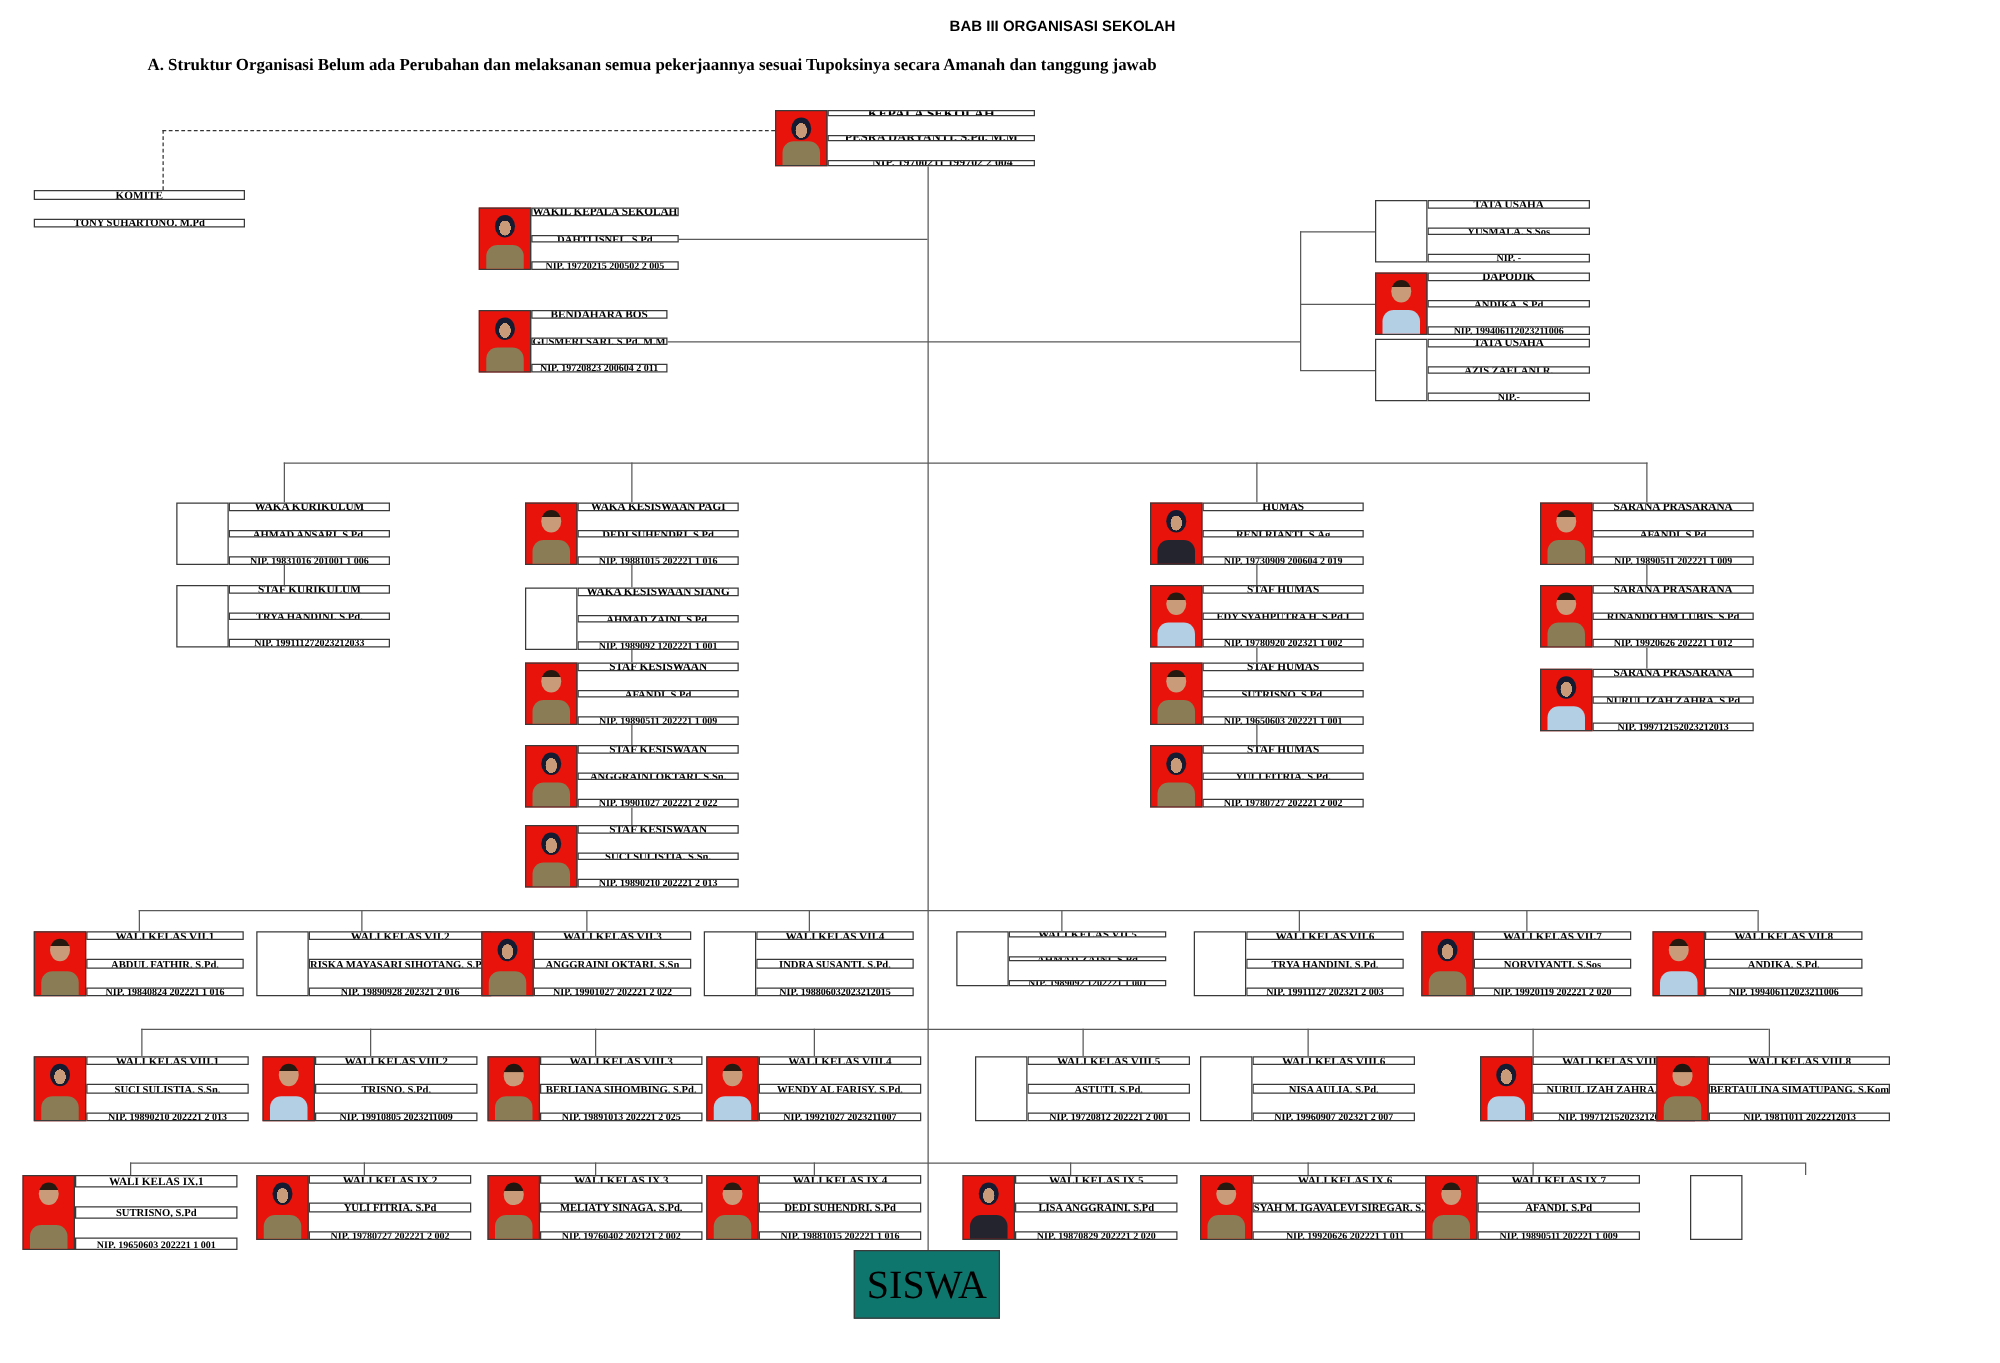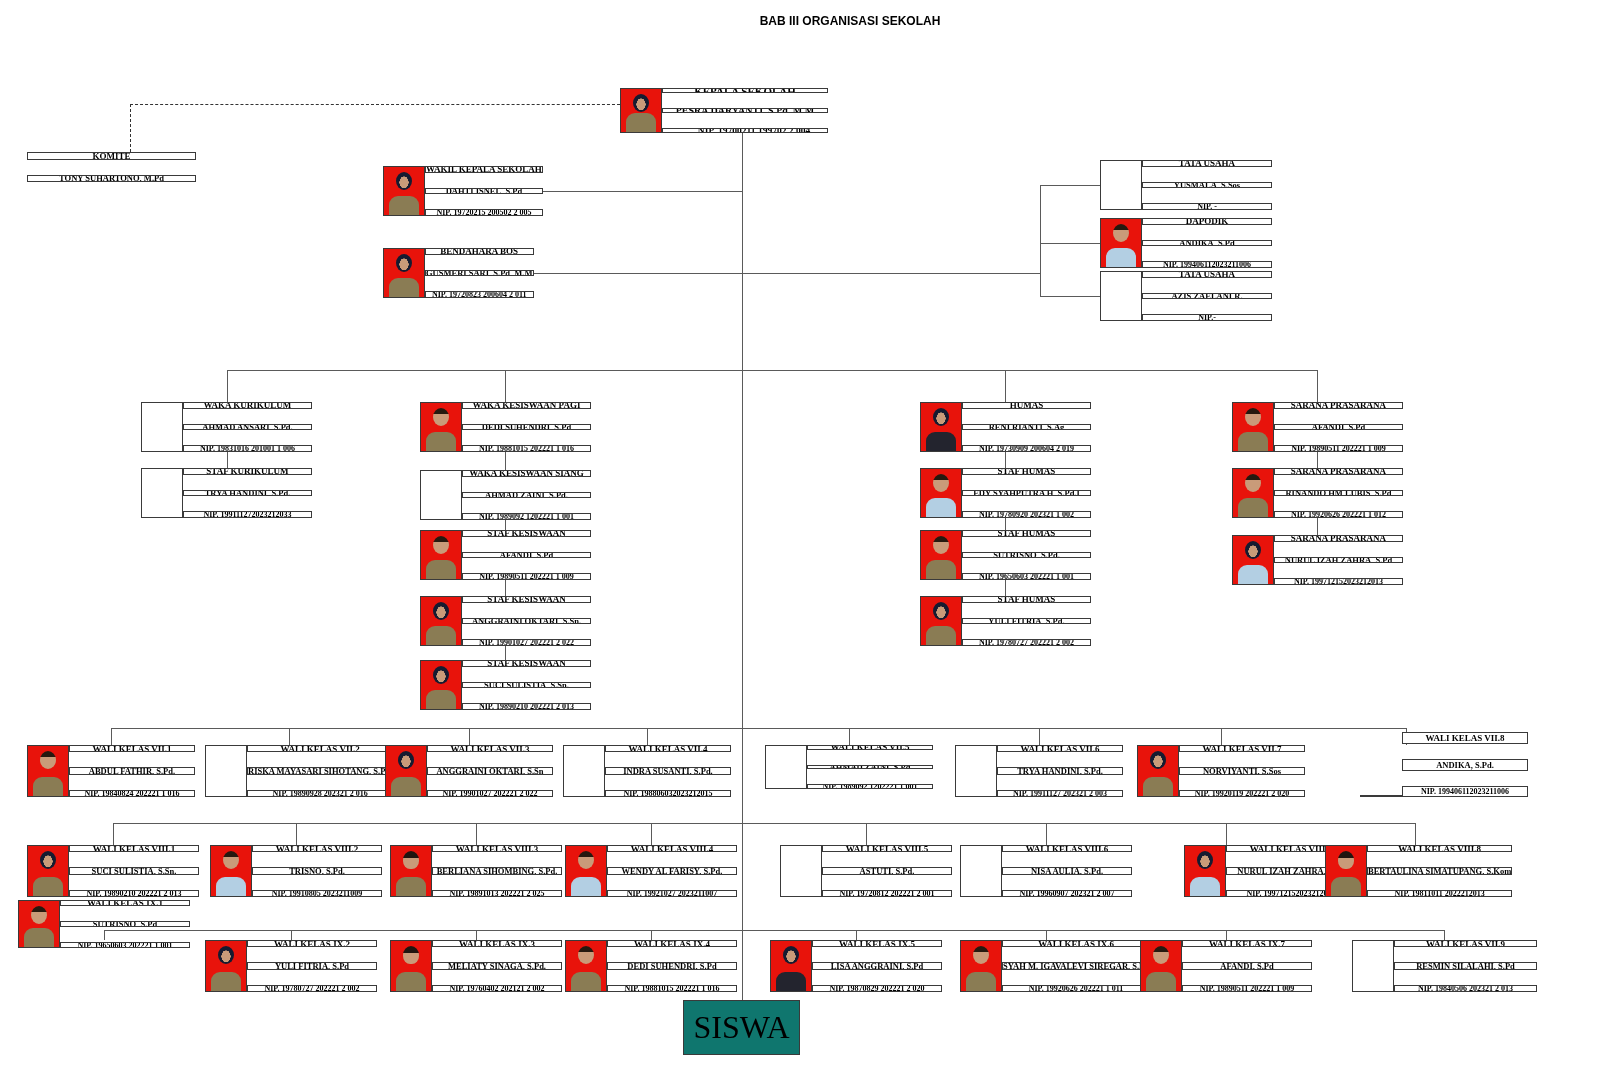--- a/index.html
+++ b/index.html
@@ -34,20 +34,21 @@
   .card.lg .row.r-nip{font-size:9.5px;padding-left:18px;}
   .siswa{position:absolute;left:683px;top:1000px;width:115px;height:53px;border:1.5px solid #3a3a3a;
          background:#0f766e;display:flex;align-items:center;justify-content:center;font-size:32px;
          font-family:"Liberation Serif", serif;color:#000;}
 </style>
 </head>
 <body>
 
 <div class="canvas">
   <div class="page-title">BAB III ORGANISASI SEKOLAH</div>
+  <div class="page-subtitle">A.  Struktur Organisasi Belum ada Perubahan dan melaksanan semua pekerjaannya sesuai Tupoksinya secara Amanah dan tanggung jawab</div>
   <div id="org-layer">
       <div class="line h dashed" style="left: 130px; top: 104px; width: 490px;"></div>
       <div class="line v dashed" style="left: 130px; top: 104px; height: 48px;"></div>
       <div class="line v" style="left: 742px; top: 133px; height: 867px;"></div>
       <div class="line h" style="left: 530px; top: 191px; width: 212px;"></div>
       <div class="line h" style="left: 530px; top: 273px; width: 510px;"></div>
       <div class="line v" style="left: 1040px; top: 185px; height: 111px;"></div>
       <div class="line h" style="left: 1040px; top: 185px; width: 60px;"></div>
       <div class="line h" style="left: 1040px; top: 243px; width: 60px;"></div>
       <div class="line h" style="left: 1040px; top: 296px; width: 60px;"></div>
@@ -362,21 +363,21 @@
         <div class="photo">
           <div class="head head-hijab"></div>
           <div class="body body-khaki"></div>
         </div>
         <div class="rows">
           <div class="row r-title">WALI KELAS VII.7</div>
           <div class="row r-name">NORVIYANTI, S.Sos</div>
           <div class="row r-nip">NIP. 19920119 202221 2 020</div>
         </div>
       </div>
-      <div class="card" style="left: 1360px; top: 745px; width: 168px; height: 52px; align-items: flex-end;">
+      <div class="card" style="left: 1322px; top: 745px; width: 168px; height: 52px;">
         <div class="photo">
           <div class="head head-male"></div>
           <div class="body body-blue"></div>
         </div>
         <div class="rows">
           <div class="row r-title">WALI KELAS VII.8</div>
           <div class="row r-name">ANDIKA, S.Pd.</div>
           <div class="row r-nip">NIP. 199406112023211006</div>
         </div>
       </div>
@@ -455,21 +456,21 @@
         <div class="photo">
           <div class="head head-hair"></div>
           <div class="body body-khaki"></div>
         </div>
         <div class="rows">
           <div class="row r-title">WALI KELAS VIII.8</div>
           <div class="row r-name">BERTAULINA SIMATUPANG, S.Kom</div>
           <div class="row r-nip">NIP. 19811011 2022212013</div>
         </div>
       </div>
-      <div class="card" style="left: 18px; top: 900px; width: 172px; height: 48px;">
+      <div class="card" style="left: 18px; top: 940px; width: 172px; height: 60px;">
         <div class="photo">
           <div class="head head-male"></div>
           <div class="body body-khaki"></div>
         </div>
         <div class="rows">
           <div class="row r-title">WALI KELAS IX.1</div>
           <div class="row r-name">SUTRISNO, S.Pd</div>
           <div class="row r-nip">NIP. 19650603 202221 1 001</div>
         </div>
       </div>
@@ -534,21 +535,16 @@
           <div class="body body-khaki"></div>
         </div>
         <div class="rows">
           <div class="row r-title">WALI KELAS IX.7</div>
           <div class="row r-name">AFANDI, S.Pd</div>
           <div class="row r-nip">NIP. 19890511 202221 1 009</div>
         </div>
       </div>
       <div class="card" style="left: 1352px; top: 940px; width: 185px; height: 52px;">
         <div class="photo empty"></div>
-        <div class="rows">
-          <div class="row r-title">WALI KELAS VII.9</div>
-          <div class="row r-name">RESMIN SILALAHI, S.Pd</div>
-          <div class="row r-nip">NIP. 19840506 202321 2 013</div>
-        </div>
       </div>
     </div>
   <div class="siswa">SISWA</div>
 </div>
 
 </body></html>

